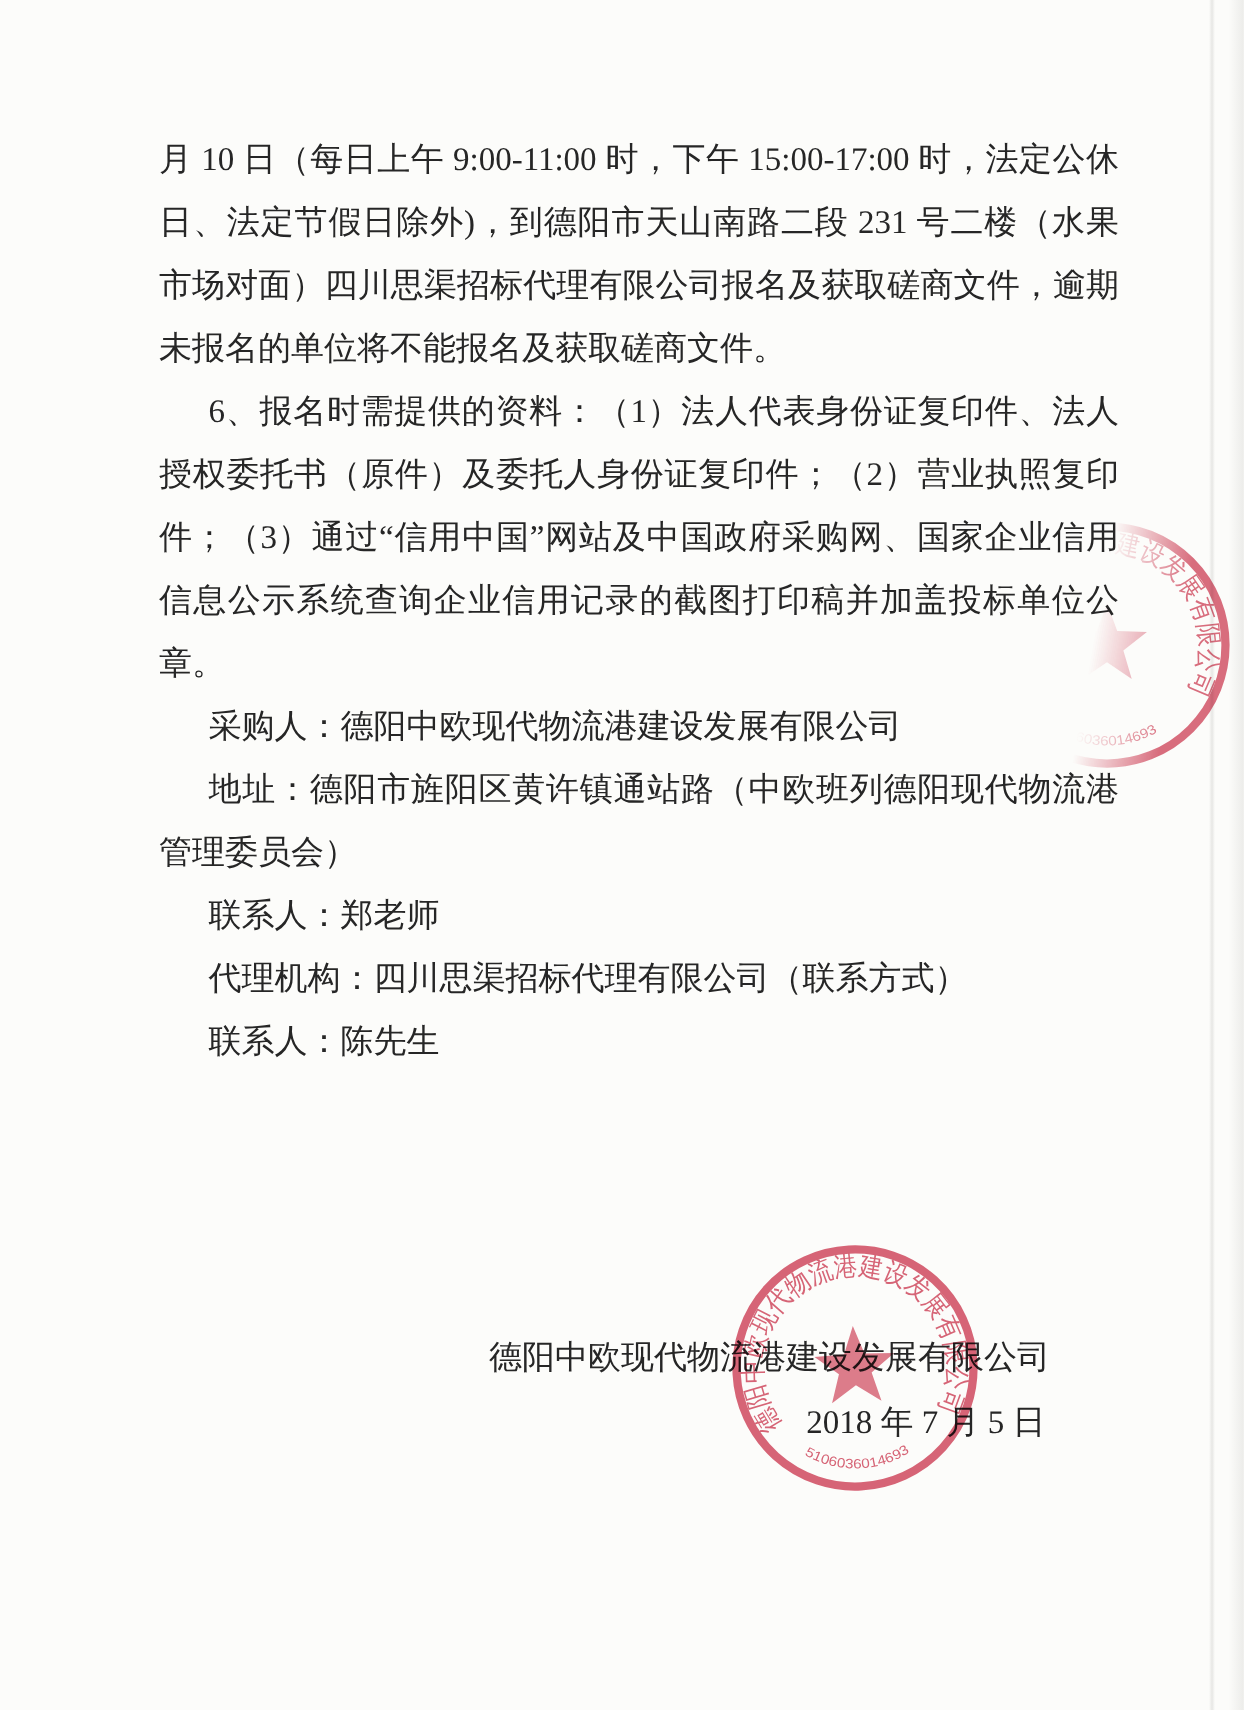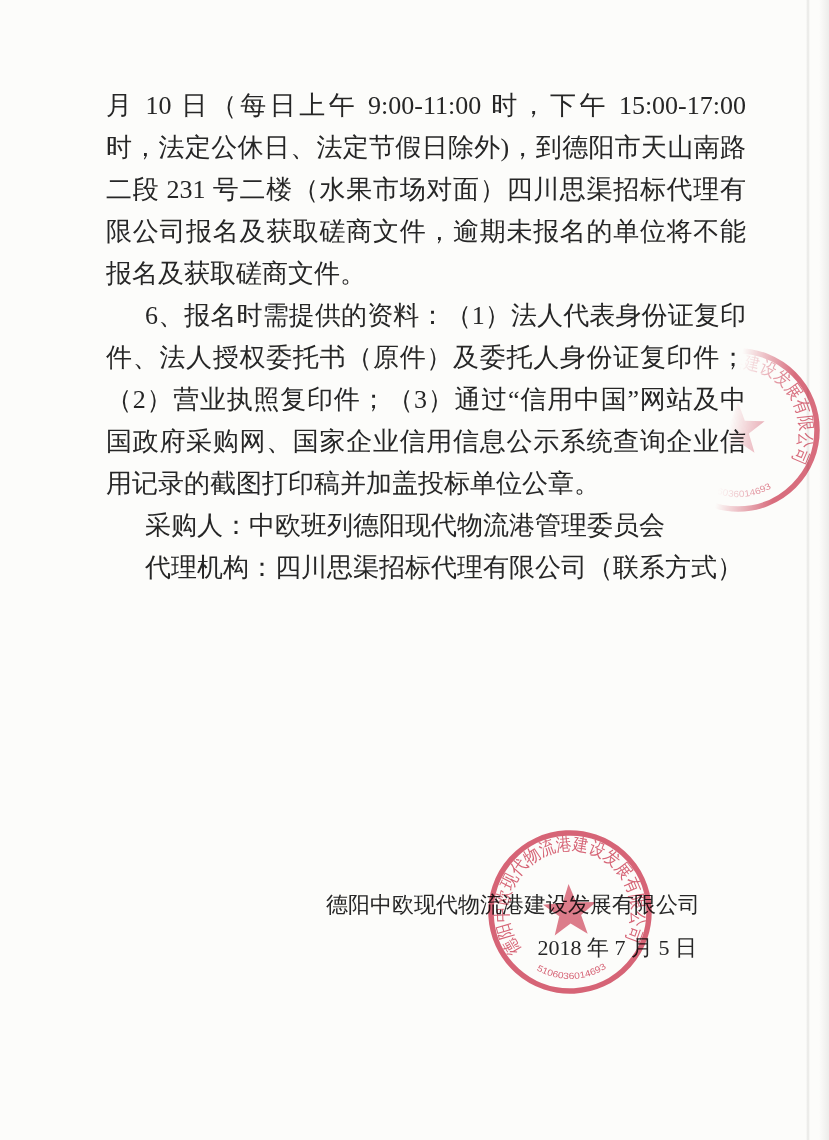--- a/index.html
+++ b/index.html
@@ -19,21 +19,21 @@
     position: absolute; top: 0; bottom: 0; left: 806px; width: 4px;
     background: linear-gradient(to right, rgba(0,0,0,0), rgba(120,120,115,0.16), rgba(0,0,0,0));
     pointer-events: none;
   }
   .page-edge-shadow {
     position: absolute; top: 0; bottom: 0; right: 0; width: 10px;
     background: linear-gradient(to left, rgba(100,100,95,0.10), rgba(0,0,0,0));
   }
   .content {
     position: absolute; left: 106px; top: 85px; width: 640px;
-    font-size: 26px; line-height: 42px; color: #262626;
+    font-size: 22px; line-height: 42px; color: #262626;
     text-align: justify;
   }
   .content p { margin: 0; padding: 0; }
   .indent { text-indent: 1.5em; }
   .signature-line {
     position: absolute; top: 884px; right: 129px; left: 106px;
     font-size: 22px; line-height: 42px; color: #262626;
     text-align: right; white-space: nowrap;
   }
   .date-line {
@@ -62,22 +62,25 @@
 <body>
 
 <div class="page">
 
   <div class="scan-line"></div>
   <div class="page-edge-shadow"></div>
 
   <div class="content">
     <p>月 10 日（每日上午 9:00-11:00 时，下午 15:00-17:00 时，法定公休日、法定节假日除外)，到德阳市天山南路二段 231 号二楼（水果市场对面）四川思渠招标代理有限公司报名及获取磋商文件，逾期未报名的单位将不能报名及获取磋商文件。</p>
     <p class="indent">6、报名时需提供的资料：（1）法人代表身份证复印件、法人授权委托书（原件）及委托人身份证复印件；（2）营业执照复印件；（3）通过“信用中国”网站及中国政府采购网、国家企业信用信息公示系统查询企业信用记录的截图打印稿并加盖投标单位公章。</p>
-    <p class="indent">采购人：中欧班列德阳现代物流港管理委员会</p>
+    <p class="indent">采购人：德阳中欧现代物流港建设发展有限公司</p>
+    <p class="indent">地址：德阳市旌阳区黄许镇通站路（中欧班列德阳现代物流港管理委员会）</p>
+    <p class="indent">联系人：郑老师</p>
     <p class="indent">代理机构：四川思渠招标代理有限公司（联系方式）</p>
+    <p class="indent">联系人：陈先生</p>
   </div>
 
   <div class="signature-line">德阳中欧现代物流港建设发展有限公司</div>
   <div class="date-line">2018 年 7 月 5 日</div>
 
   <div class="seal seal-bottom">
     <svg viewBox="0 0 200 200" xmlns="http://www.w3.org/2000/svg">
       <defs>
         <path id="arcA" d="M 49.2 135.6 A 62 62 0 1 1 150.8 135.6" fill="none"></path>
         <path id="numA" d="M 61.6 154.9 A 67 67 0 0 0 138.4 154.9" fill="none"></path>

